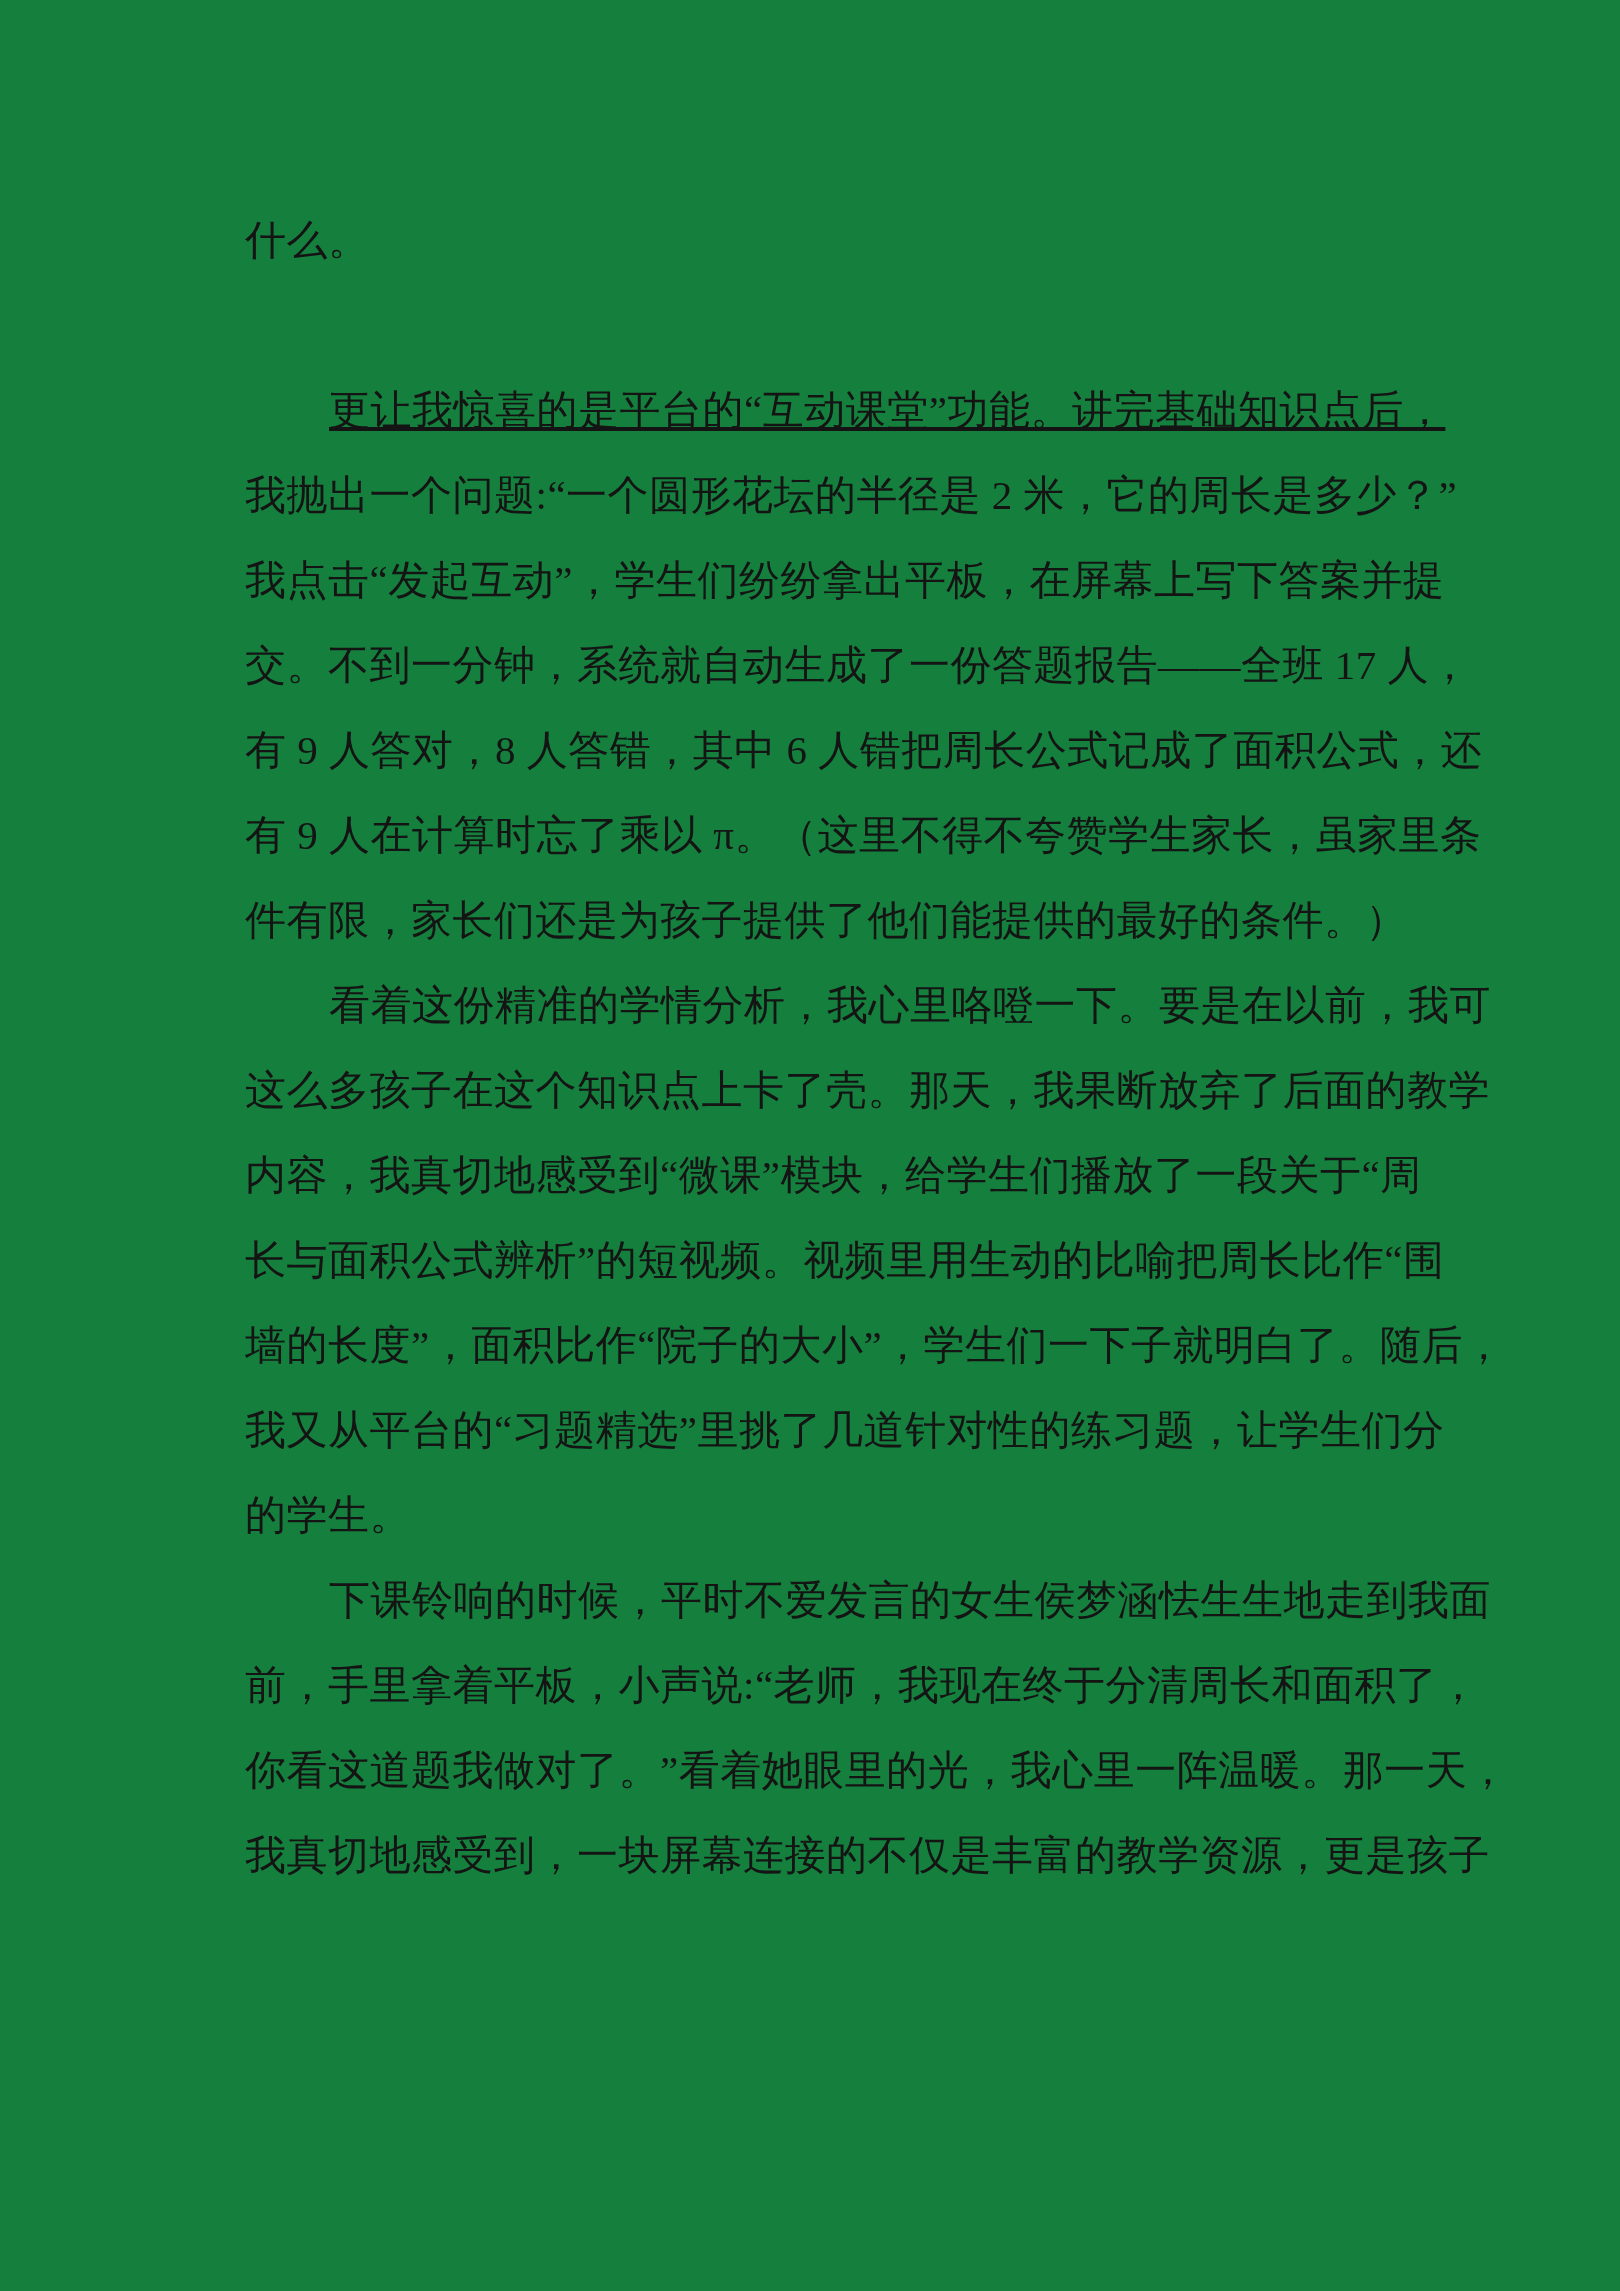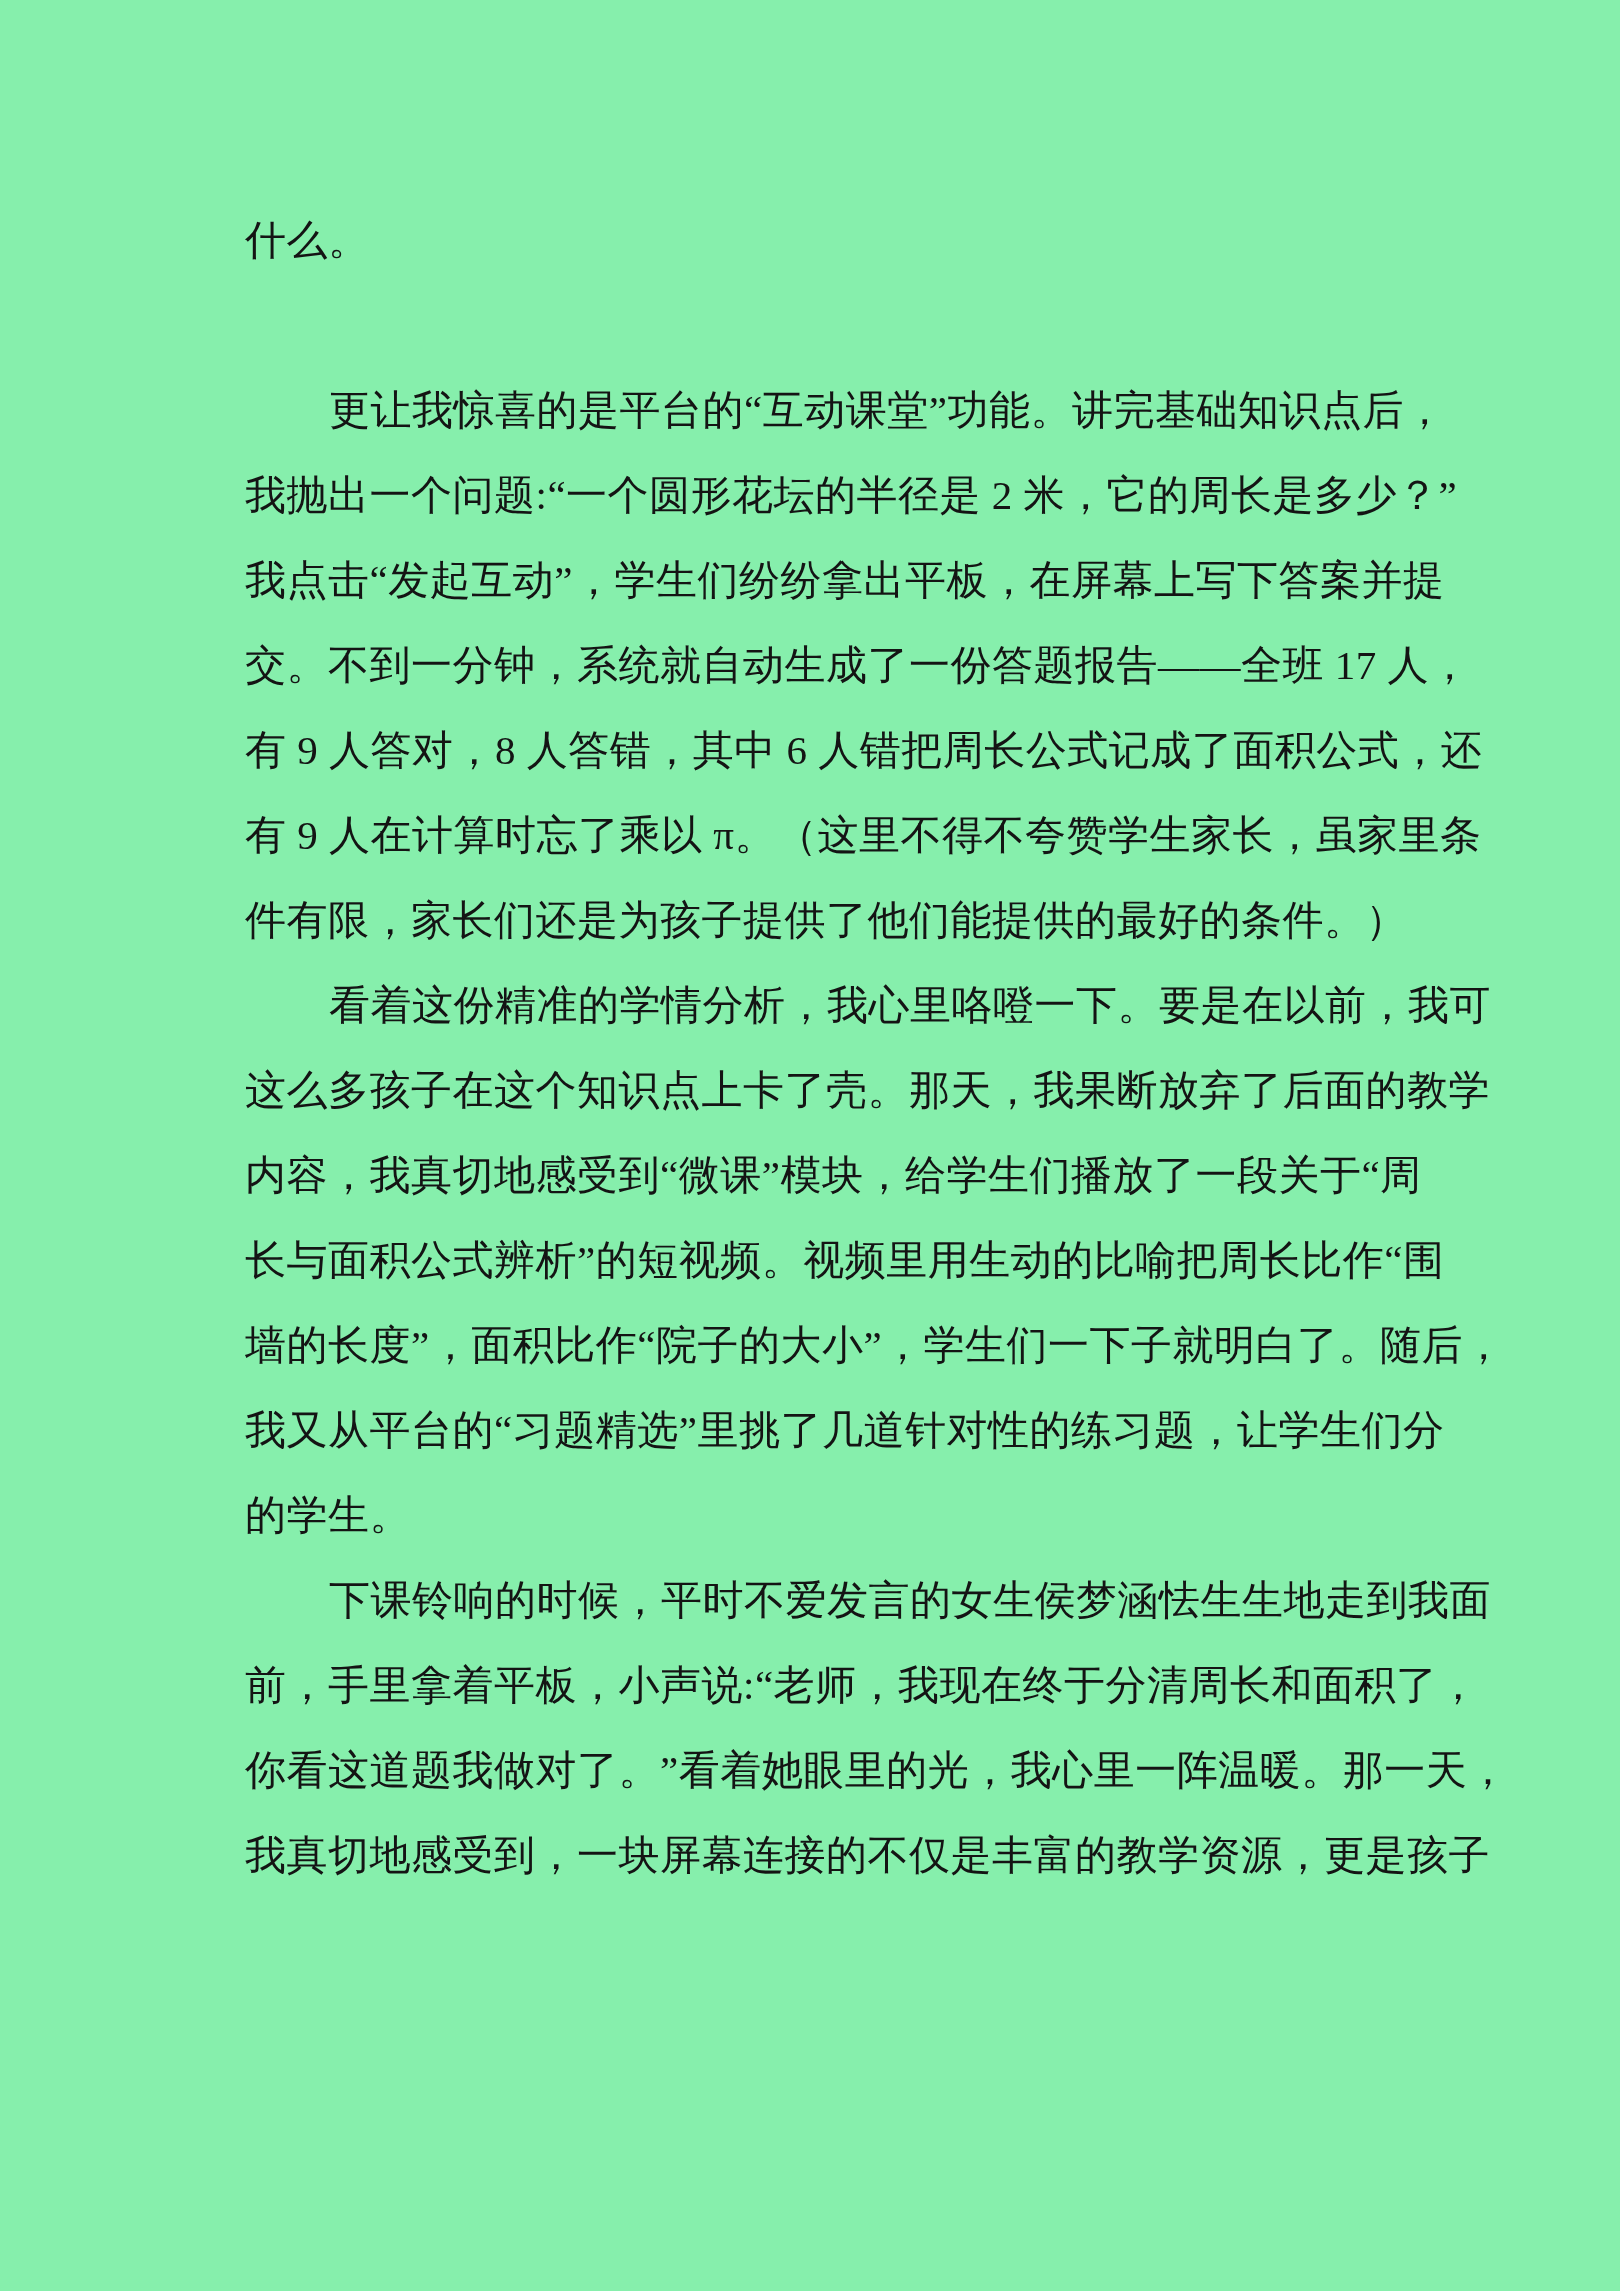--- a/index.html
+++ b/index.html
@@ -4,21 +4,21 @@
 <style>
   html, body {
     margin: 0;
     padding: 0;
     background: #ffffff;
   }
   .page {
     position: relative;
     width: 1620px;
     height: 2292px;
-    background: #86efac;
+    background: #15803d;
     overflow: hidden;
     font-family: "Liberation Serif", "DejaVu Serif", serif;
     color: #141414;
   }
   .content {
     position: absolute;
     left: 245px;
     top: 198px;
     width: 1132px;
   }
@@ -34,20 +34,21 @@
   }
   .line.end {
     text-align: left;
     text-align-last: left;
   }
   .line.indent {
     text-indent: 84px;
   }
   .line.gap {
     margin-top: 85px;
+    text-decoration: underline;
   }
 </style>
 </head>
 <body>
 
 <div class="page">
   <div class="content">
     <div class="line end">什么。</div>
     <div class="line indent gap">更让我惊喜的是平台的“互动课堂”功能。讲完基础知识点后，</div>
     <div class="line">我抛出一个问题:“一个圆形花坛的半径是 2 米，它的周长是多少？”</div>

